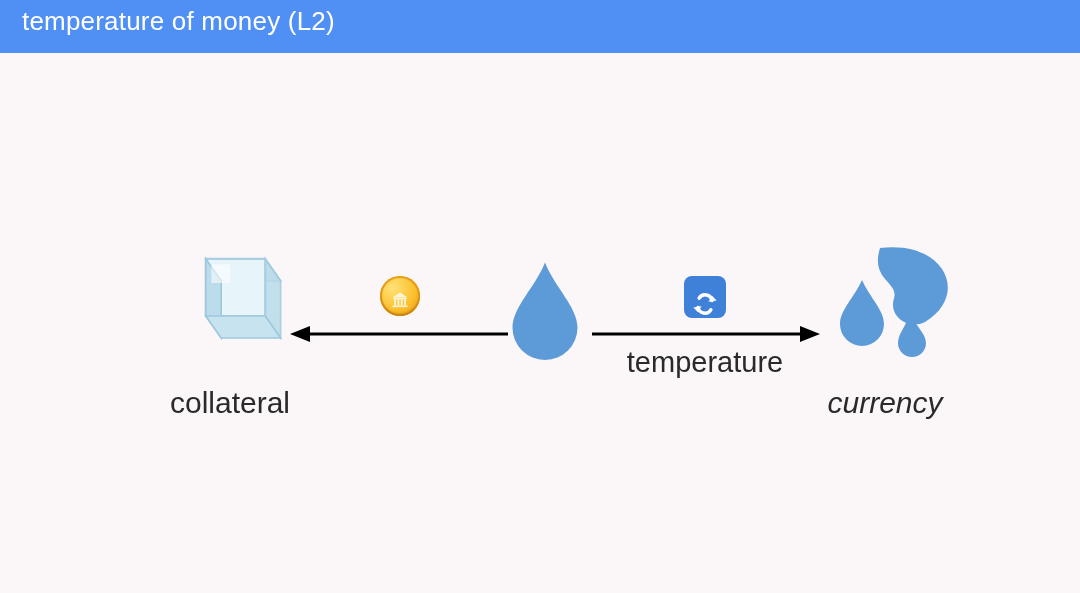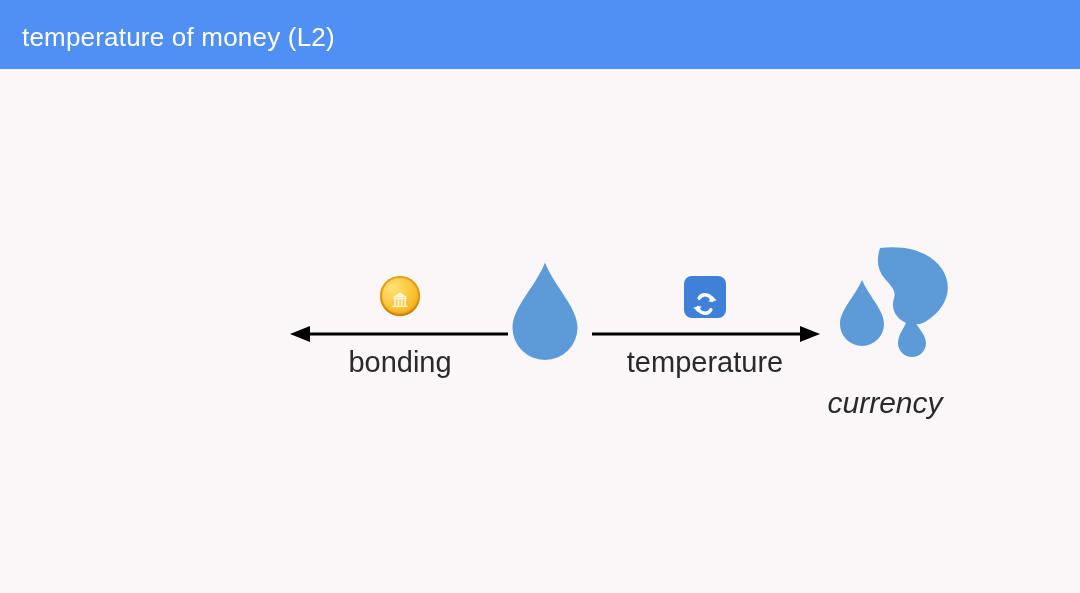--- a/index.html
+++ b/index.html
@@ -13,21 +13,21 @@
   .slide {
     width: 1080px;
     height: 593px;
     background: #fbf6f8;
     position: relative;
   }
   .title-bar {
     background: #508ff4;
     color: #fff;
     font-size: 26px;
-    padding: 22px 22px 16px 22px;
+    padding: 6px 22px 16px 22px;
     letter-spacing: 0.2px;
   }
   
   .diagram {
     position: absolute;
     top: 250px;
     left: 140px;
     right: 120px;
     height: 200px;
   }
@@ -90,20 +90,39 @@
 <body>
 
 <div class="slide">
 
   <div class="title-bar">
     <span>temperature of money (L2)</span>
   </div>
 
   <div class="diagram">
 
+    <div class="node node-left">
+      <span>
+        <svg width="110" height="110" viewBox="0 0 100 100">
+
+          <polygon points="28,8 82,8 96,28 42,28" fill="#cfe7f2" stroke="#9ec8dd" stroke-width="1.5"></polygon>
+
+          <polygon points="82,8 96,28 96,80 82,60" fill="#b9dbeb" stroke="#9ec8dd" stroke-width="1.5" opacity="0.85"></polygon>
+
+          <polygon points="28,8 82,8 82,60 28,60" fill="#e7f4fa" stroke="#a9d0e2" stroke-width="2"></polygon>
+
+          <polygon points="28,8 42,28 42,80 28,60" fill="#bcdceb" stroke="#9ec8dd" stroke-width="1.5"></polygon>
+
+          <polygon points="28,60 82,60 96,80 42,80" fill="#c7e3f0" stroke="#9ec8dd" stroke-width="1.5"></polygon>
+
+          <polygon points="33,13 50,13 50,30 33,30" fill="#ffffff" opacity="0.55"></polygon>
+        </svg>
+      </span>
+      <div class="node-label">collateral</div>
+    </div>
 
     <div class="arrow arrow-left">
       <div class="aicon">
         <div class="coin">
           <svg viewBox="0 0 24 24">
             <g fill="#fff8e1" fill-opacity="0.95">
               <polygon points="12,3 21,9 3,9"></polygon>
               <rect x="4" y="9.5" width="16" height="1.6"></rect>
               <rect x="5" y="11" width="2.2" height="7"></rect>
               <rect x="9" y="11" width="2.2" height="7"></rect>
@@ -111,21 +130,20 @@
               <rect x="17" y="11" width="2.2" height="7"></rect>
               <rect x="3" y="18.5" width="18" height="2"></rect>
             </g>
           </svg>
         </div>
       </div>
       <svg viewBox="0 0 220 20" preserveAspectRatio="none">
         <line x1="18" y1="10" x2="218" y2="10" stroke="#000" stroke-width="3"></line>
         <polygon points="0,10 20,2 20,18" fill="#000"></polygon>
       </svg>
-      <div class="alabel">bonding</div>
     </div>
 
     <div class="node node-mid">
       <span>
         <svg width="86" height="100" viewBox="0 0 64 80">
           <path d="M32 2 C40 22 58 38 58 54 A26 26 0 0 1 6 54 C6 38 24 22 32 2 Z" fill="#5c9bd8"></path>
         </svg>
       </span>
     </div>
 

